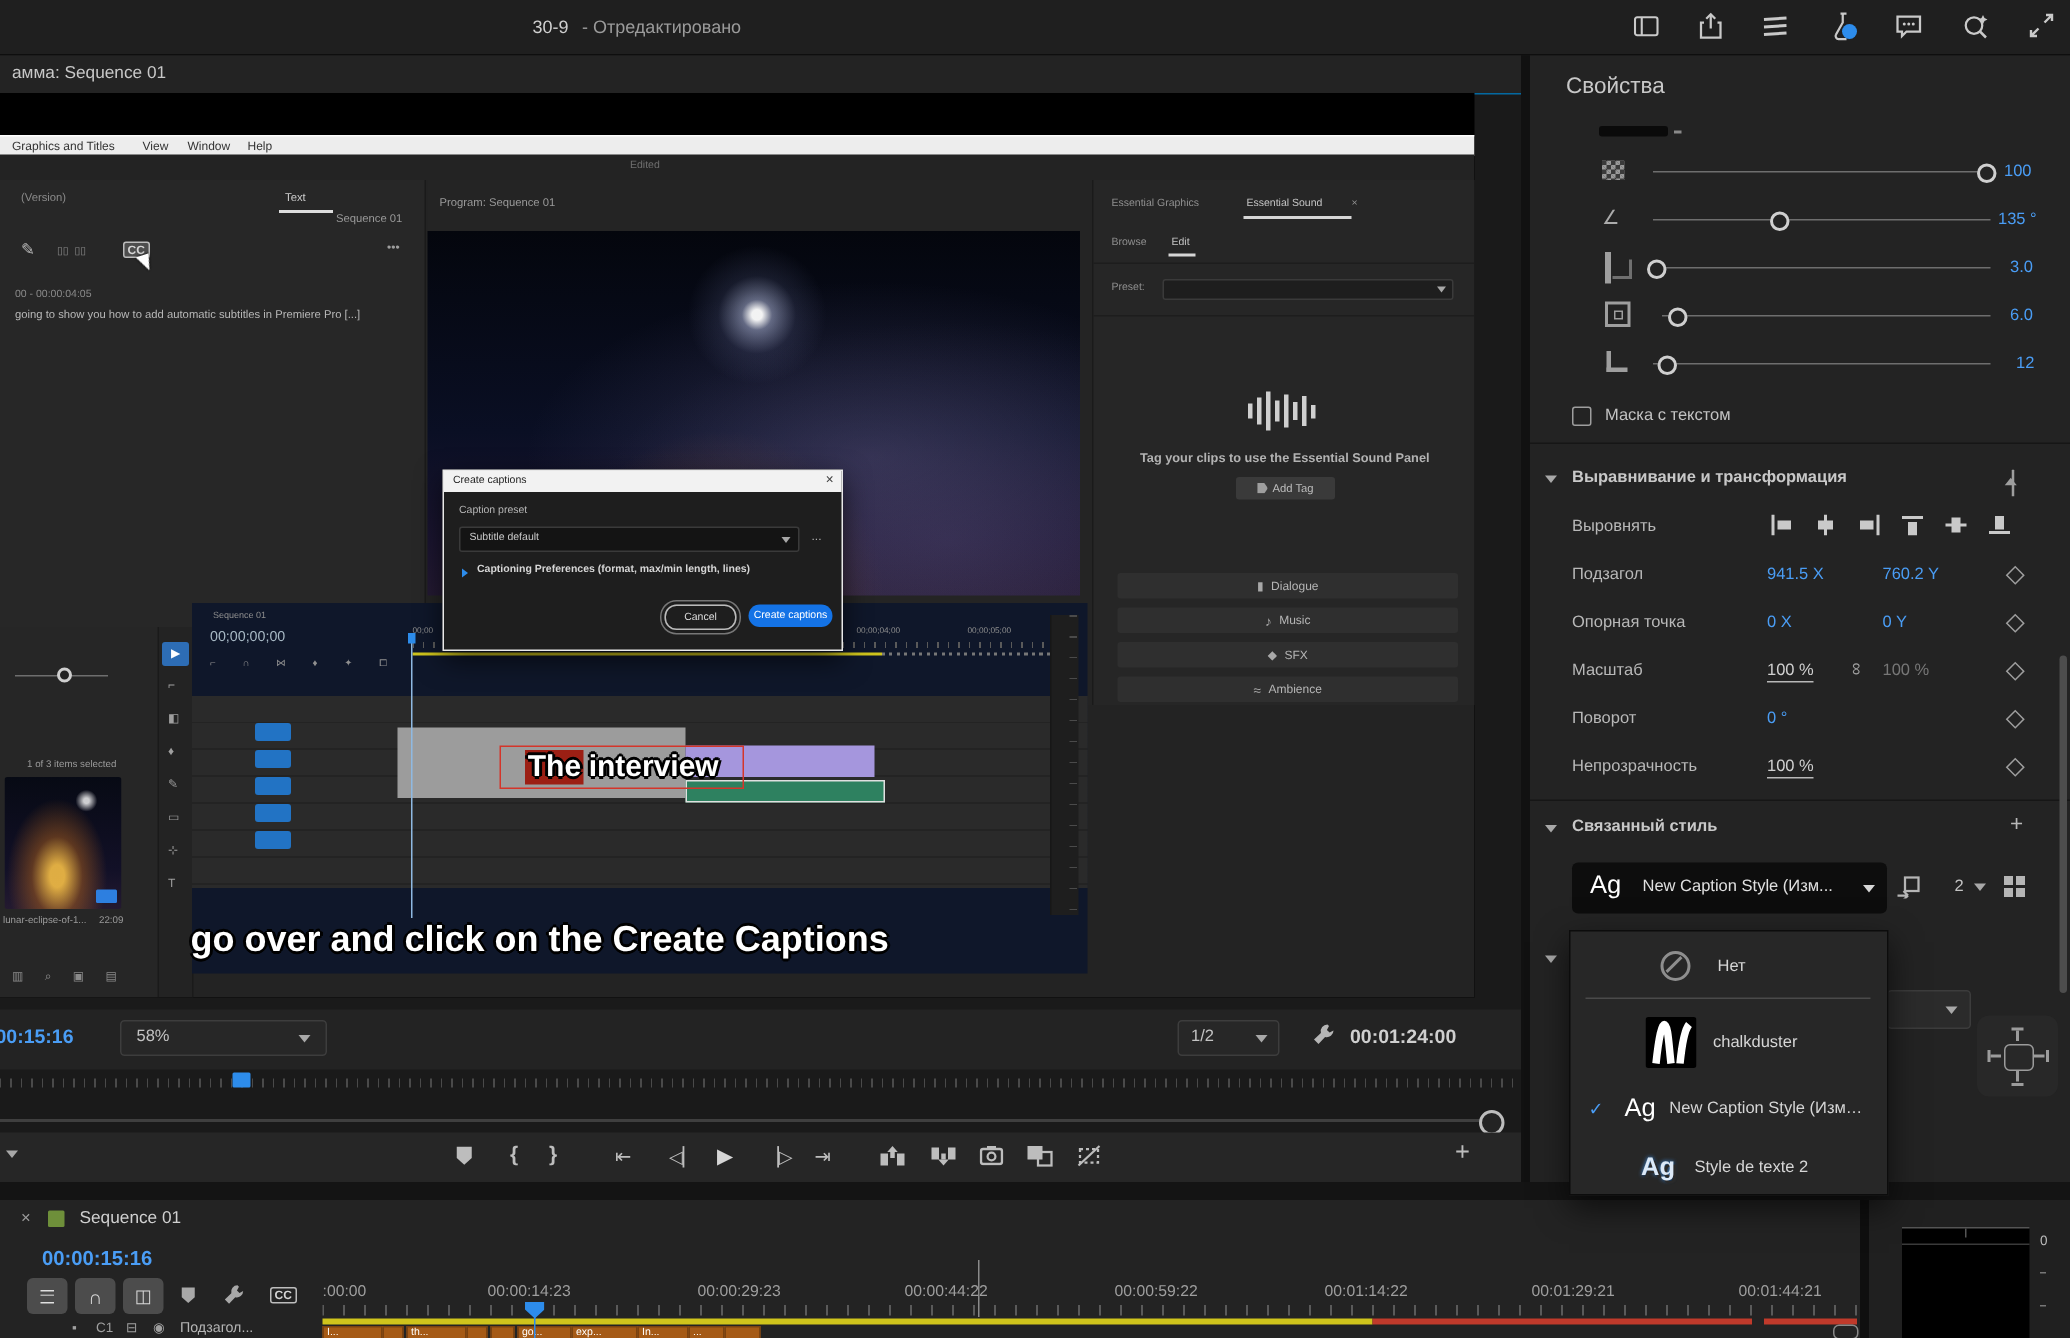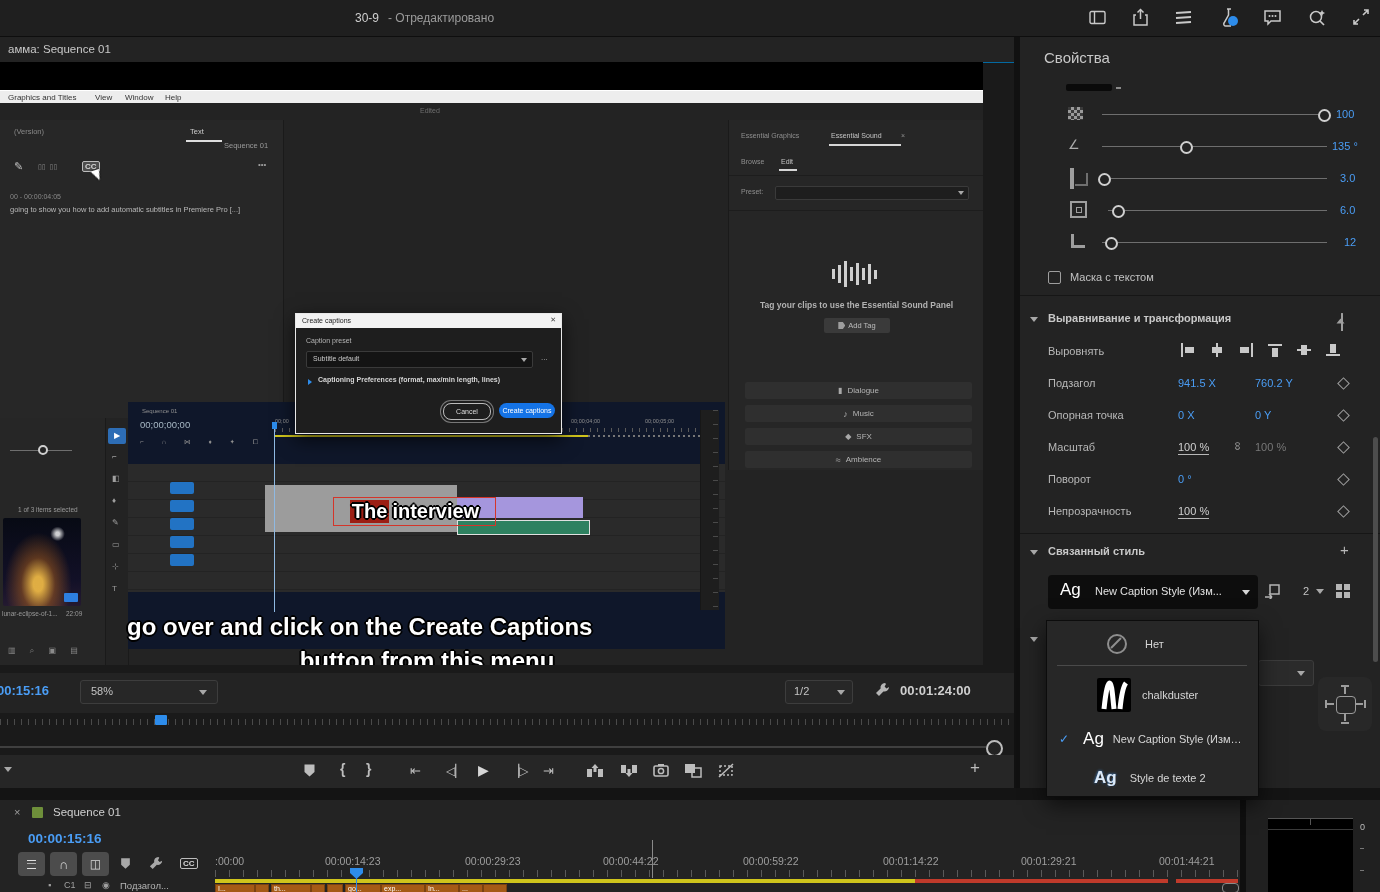--- a/index.html
+++ b/index.html
@@ -125,20 +125,33 @@
         <span class="ab tx" style="left:224px;top:21px;font-size:7.5px;color:#9a9a9a">Sequence 01</span>
         <span class="ab tx" style="left:14px;top:40px;font-size:11px;color:#bdbdbd">✎</span>
         <span class="ab tx" style="left:38px;top:43px;font-size:7px;color:#8a8a8a">▯▯&nbsp;&nbsp;▯▯</span>
         <span class="ab chip" style="left:82px;top:41px;background:#4e4e4e">CC</span>
         <span class="ab" style="left:92px;top:50px;width:0;height:0;border-left:6px solid transparent;border-right:3px solid transparent;border-top:11px solid #fff;transform:rotate(-18deg);filter:drop-shadow(0 0 1px #000)"></span>
         <span class="ab tx" style="left:258px;top:40px;font-size:8px;color:#9e9e9e">•••</span>
         <span class="ab tx" style="left:10px;top:73px;font-size:7px;color:#8a8a8a">00 - 00:00:04:05</span>
         <span class="ab tx" style="left:10px;top:85px;font-size:7.5px;color:#b8b8b8">going to show you how to add automatic subtitles in Premiere Pro [...]</span>
       </div>
 
+      <div class="ab" style="left:285px;top:58px;width:443px;height:350px;background:#242424">
+        <span class="ab tx" style="left:8px;top:10px;font-size:7.5px;color:#9a9a9a">Program: Sequence 01</span>
+        <div class="ab" style="left:0;top:34px;width:435px;height:243px;
+          background:
+            radial-gradient(circle at 50.5% 23%, rgba(255,255,255,.95) 1.2%, rgba(205,215,255,.45) 3.5%, rgba(150,160,220,.12) 9%, transparent 16%),
+            radial-gradient(ellipse at 68% 62%, rgba(125,115,165,.28), transparent 55%),
+            radial-gradient(ellipse at 80% 85%, rgba(100,90,140,.25), transparent 50%),
+            radial-gradient(ellipse at 45% 100%, rgba(235,170,60,.55) 3%, rgba(130,70,25,.3) 14%, transparent 32%),
+            linear-gradient(180deg,#04060d 0%, #0a0f24 55%, #1b1530 85%, #241a33 100%)"></div>
+        <span class="ab tx" style="left:358px;top:288px;font-size:7px;color:#8f8f8f">00;00;04;05</span>
+        <div class="ab" style="left:60px;top:300px;width:290px;height:3px;background-image:repeating-linear-gradient(90deg,#4f4f4f 0 8px,transparent 8px 16px)"></div>
+        <div class="ab" style="left:115px;top:326px;width:225px;height:4px;background-image:repeating-linear-gradient(90deg,#585858 0 6px,transparent 6px 17px)"></div>
+      </div>
 
       <div class="ab" style="left:728px;top:58px;width:255px;height:350px;background:#262626;border-left:1px solid #1a1a1a">
         <span class="ab tx" style="left:12px;top:12px;font-size:7px;color:#8f8f8f">Essential Graphics</span>
         <span class="ab tx" style="left:102px;top:12px;font-size:7px;color:#c4c4c4">Essential Sound</span>
         <span class="ab tx" style="left:172px;top:12px;font-size:7px;color:#8f8f8f">×</span>
         <div class="ab" style="left:100px;top:24px;width:72px;height:2px;background:#d6d6d6"></div>
         <span class="ab tx" style="left:12px;top:38px;font-size:7px;color:#8f8f8f">Browse</span>
         <span class="ab tx" style="left:52px;top:38px;font-size:7px;color:#c4c4c4">Edit</span>
         <div class="ab" style="left:50px;top:49px;width:18px;height:2px;background:#d6d6d6"></div>
         <div class="ab" style="left:0;top:55px;width:255px;height:1px;background:#1d1d1d"></div>
@@ -259,21 +272,20 @@
         <span class="ab tx" style="left:22px;top:62px;font-size:7px;font-weight:bold;color:#d6d6d6">Captioning Preferences (format, max/min length, lines)</span>
         <div class="ab" style="left:147px;top:89px;width:46px;height:15px;border:1px solid #bbb;border-radius:8px;box-shadow:0 0 0 2px #1e1e1e,0 0 0 3px #777;display:flex;align-items:center;justify-content:center">
           <span style="font-size:7px;color:#ddd">Cancel</span>
         </div>
         <div class="ab" style="left:203px;top:89px;width:56px;height:15px;background:#1473e6;border-radius:8px;display:flex;align-items:center;justify-content:center">
           <span style="font-size:7px;color:#fff">Create captions</span>
         </div>
       </div>
 
       <div class="ab shadowtxt tx" style="left:127px;top:551px;width:600px;text-align:left;font-size:24px">go over and click on the Create Captions</div>
-      <div class="ab shadowtxt tx" style="left:127px;top:585px;width:600px;text-align:center;font-size:24px">button from this menu</div>
     </div>
 
     <div class="ab" style="left:0;top:636px;width:1014px;height:40px;background:#232323">
       <span class="ab tx blue" style="left:-3px;top:10px;font-size:13px;font-weight:bold">00:15:16</span>
       <div class="ab" style="left:80px;top:7px;width:136px;height:22px;background:#272727;border:1px solid #3d3d3d;border-radius:3px">
         <span class="ab tx" style="left:10px;top:4px;font-size:11px;color:#c3c3c3">58%</span>
         <span class="caret ab" style="right:10px;top:9px"></span>
       </div>
       <div class="ab" style="left:785px;top:7px;width:66px;height:22px;background:#272727;border:1px solid #3d3d3d;border-radius:3px">
         <span class="ab tx" style="left:8px;top:4px;font-size:11px;color:#c3c3c3">1/2</span>

